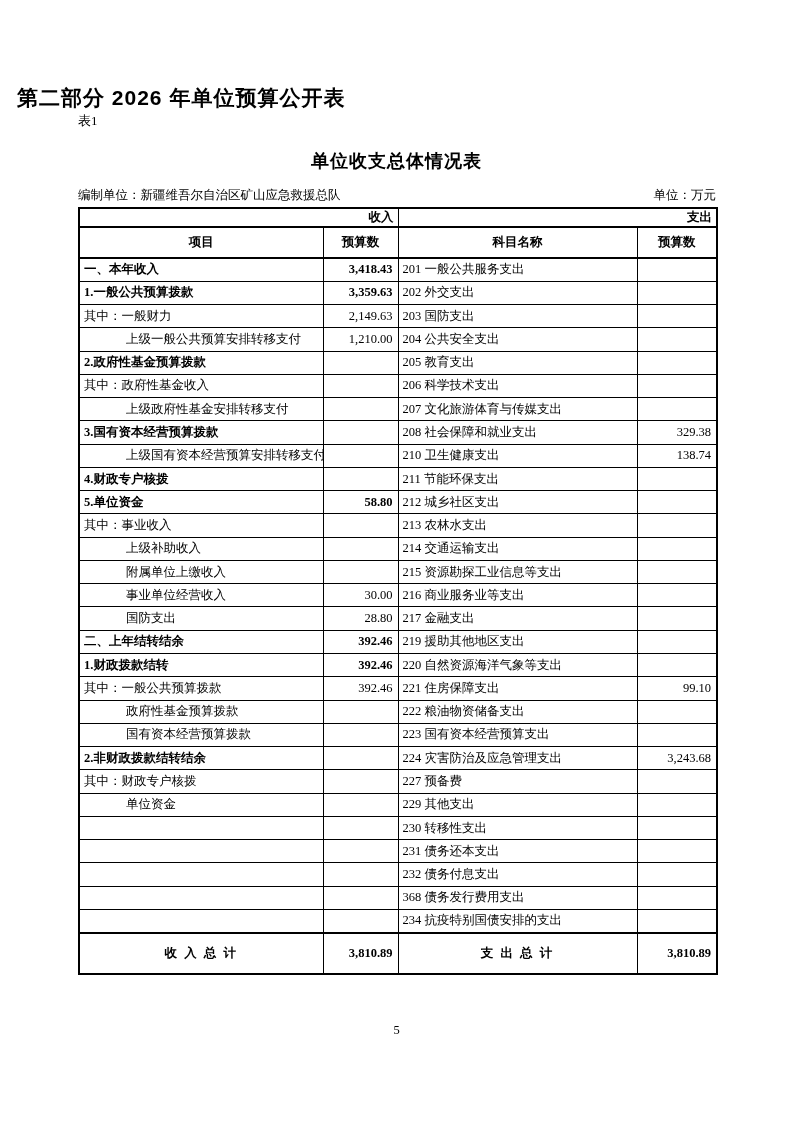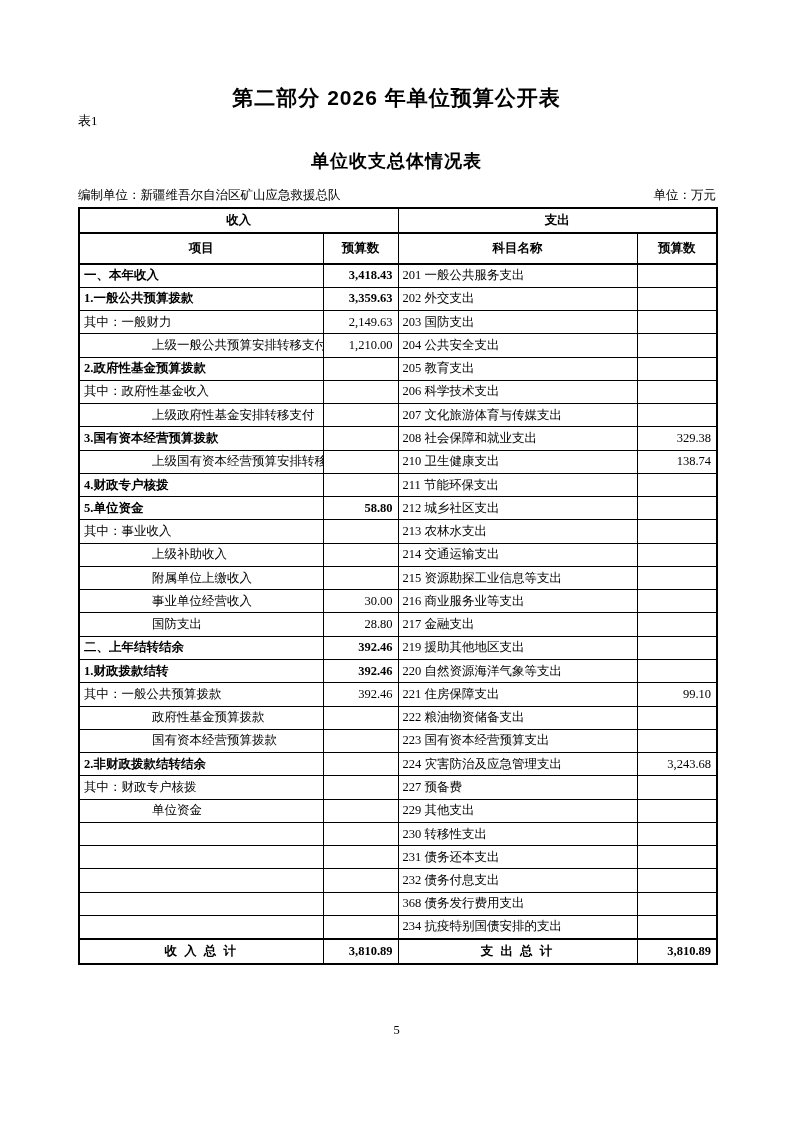--- a/index.html
+++ b/index.html
@@ -4,23 +4,23 @@
 <style>
   * { margin:0; padding:0; box-sizing:border-box; }
   html,body { width:793px; height:1122px; background:#ffffff; }
   body {
     position:relative;
     font-family:"Liberation Serif","DejaVu Serif",serif;
     color:#000;
   }
   .main-title {
     position:absolute; top:84px; left:0; width:100%;
-    text-align:center;
+    text-align:left;
     font-family:"Liberation Sans","DejaVu Sans",sans-serif;
-    font-weight:bold; font-size:21px; letter-spacing:1px;
+    font-weight:bold; font-size:21px; letter-spacing:1px;padding-left:17px;
   }
   .table-label {
     position:absolute; top:112px; left:78px;
     font-size:13px;
   }
   .table-title {
     position:absolute; top:149px; left:0; width:100%;
     text-align:center;
     font-family:"Liberation Sans","DejaVu Sans",sans-serif;
     font-weight:bold; font-size:18px; letter-spacing:1px;
@@ -36,29 +36,29 @@
     border-collapse:collapse; table-layout:fixed;
     font-size:12.5px;
   }
   table.budget td, table.budget th {
     border:1px solid #000;
     overflow:hidden; white-space:nowrap;
     font-weight:normal;
     padding:0 4px;
   }
   table.budget { border:2px solid #000; }
-  table.budget tr.group-hdr th { height:25px; text-align:center; font-weight:bold; border-bottom-width:2px; }
+  table.budget tr.group-hdr th { height:19px; text-align:right; font-weight:bold; border-bottom-width:2px; }
   table.budget tr.col-hdr th { height:31px; text-align:center; font-weight:bold; border-bottom-width:2px; }
   table.budget tbody tr { height:23.27px; }
   table.budget td.c-item { text-align:left; }
   table.budget td.c-num  { text-align:right; padding-right:5px; }
   table.budget td.c-subj { text-align:left; }
-  table.budget td.ind { padding-left:72px; }
+  table.budget td.ind { padding-left:46px; }
   table.budget .b { font-weight:bold; }
-  table.budget tfoot td { height:25px; border-top-width:2px; font-weight:bold; }
+  table.budget tfoot td { height:41px; border-top-width:2px; font-weight:bold; }
   table.budget tfoot td.c-total-label { text-align:center; letter-spacing:2px; }
   .page-number {
     position:absolute; top:1023px; left:0; width:100%;
     text-align:center; font-size:12.5px;
   }
 </style>
 </head>
 <body>
 
 <div class="main-title">第二部分 2026 年单位预算公开表</div>

